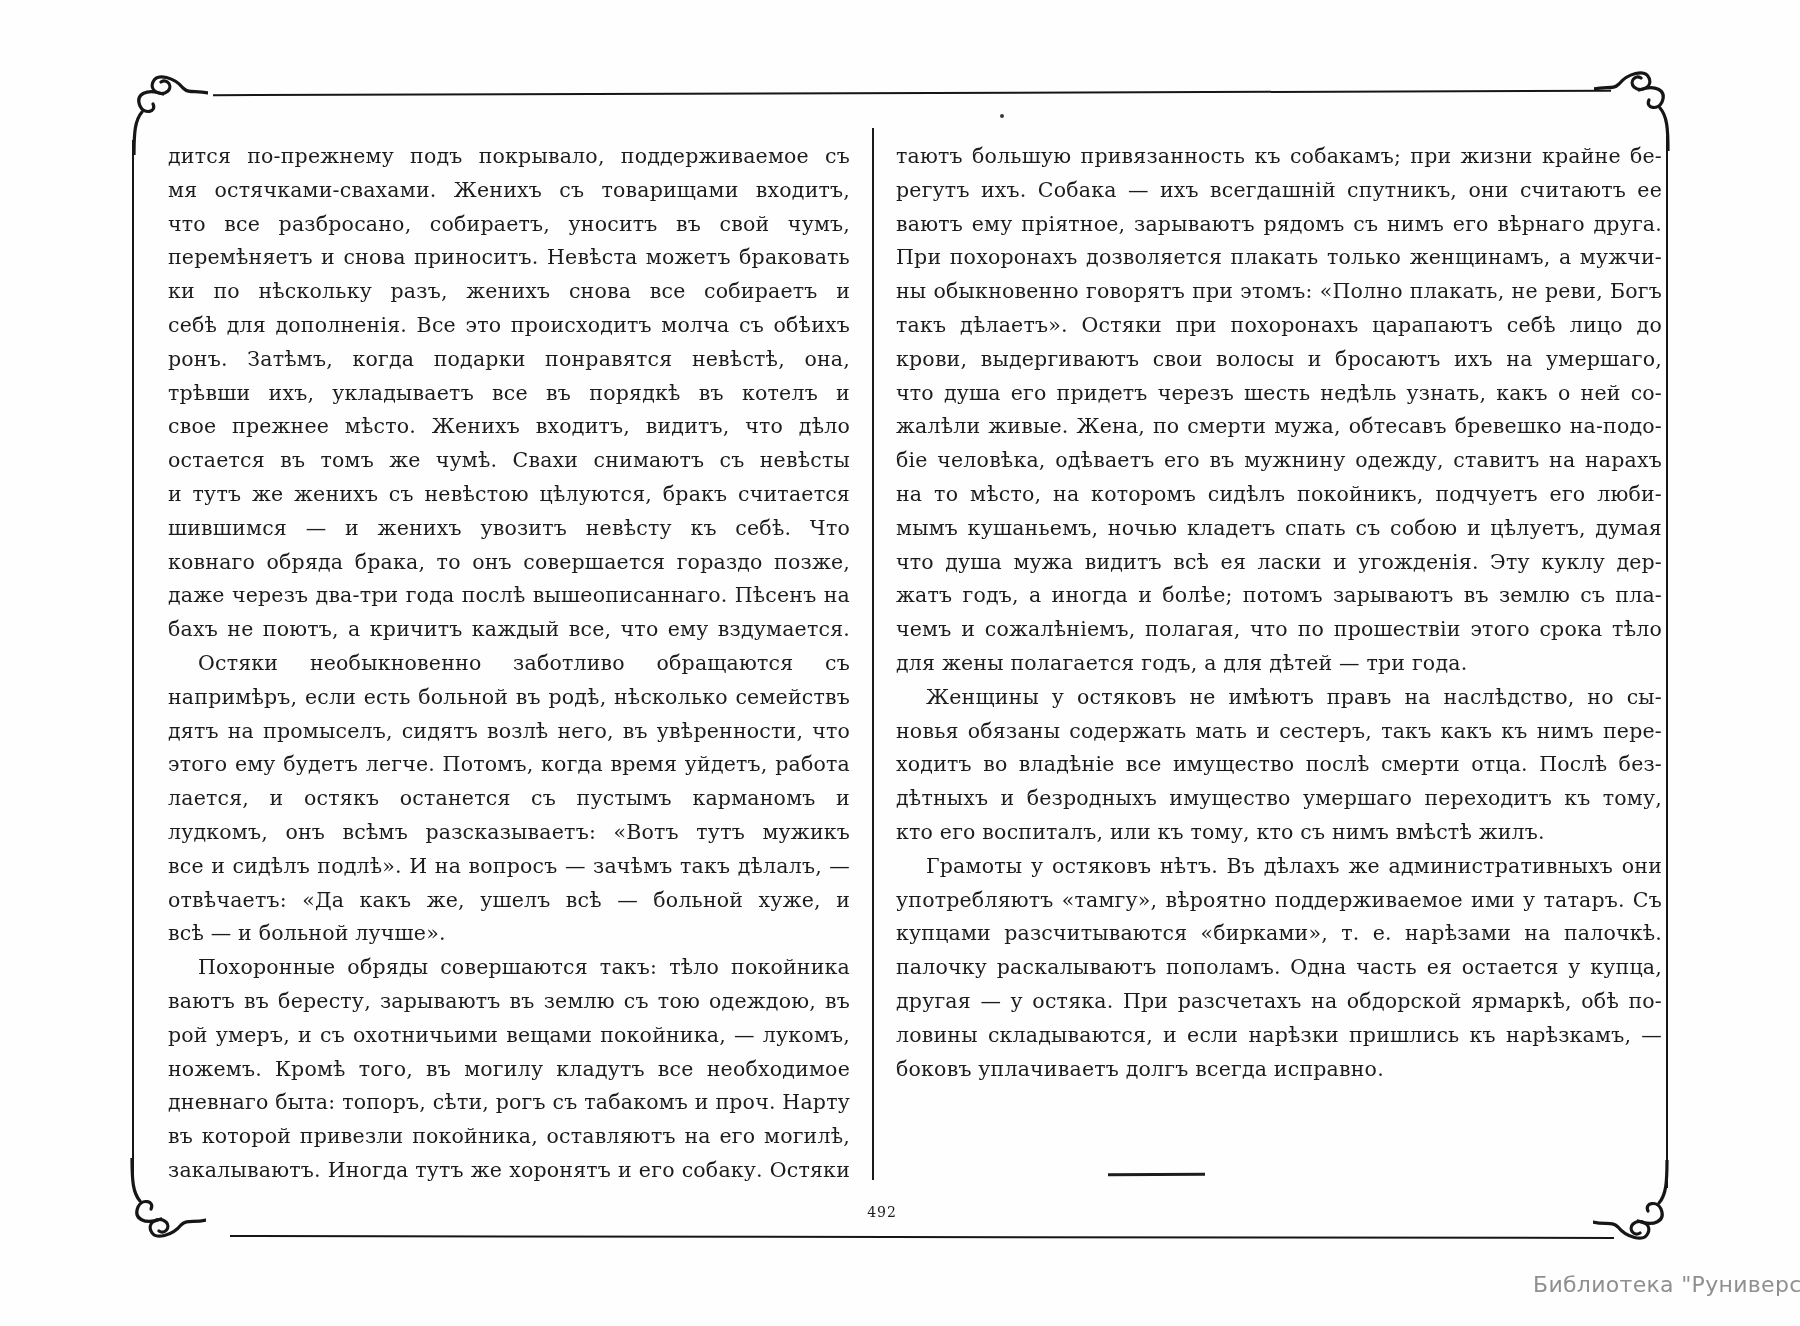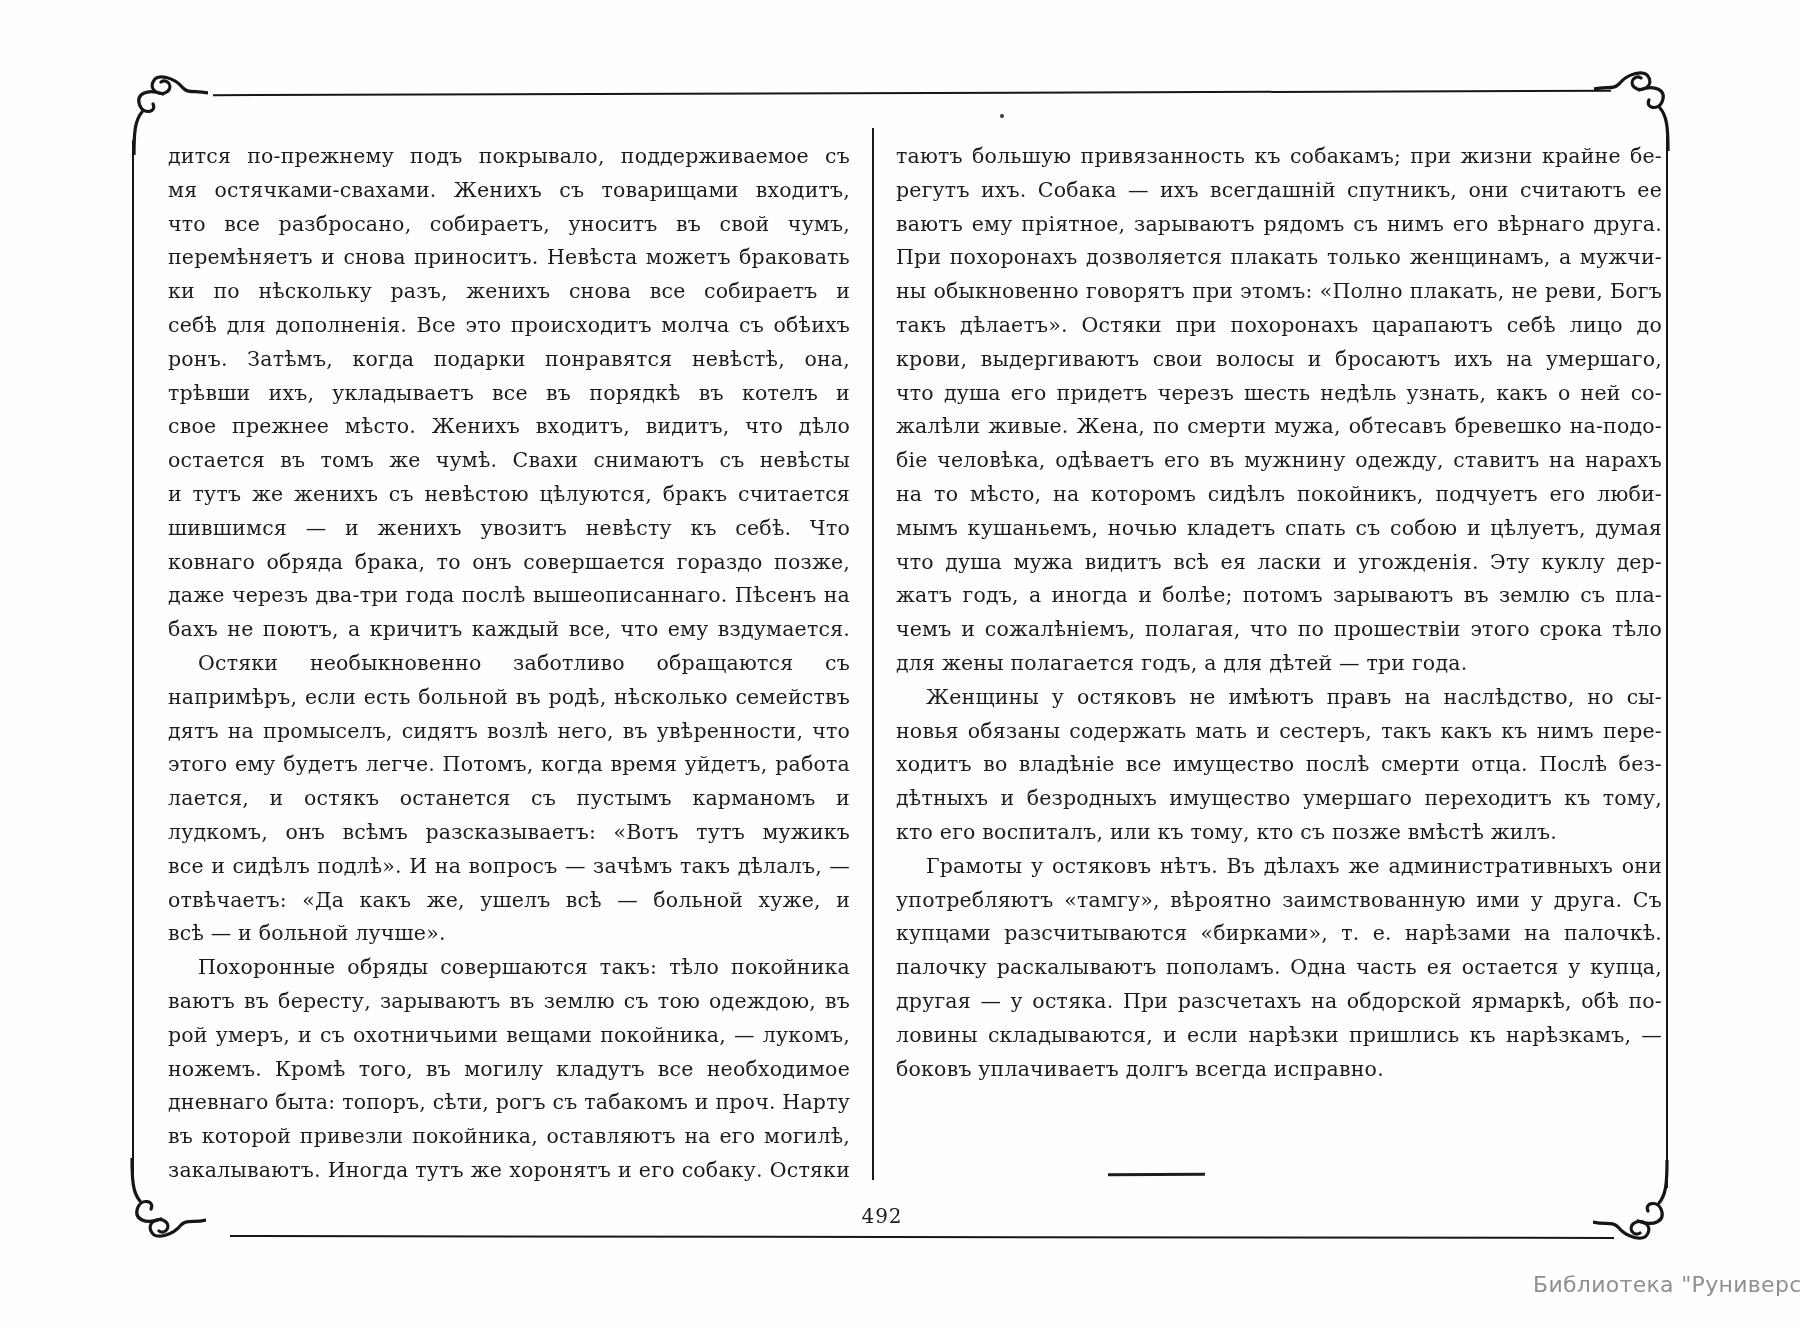--- a/index.html
+++ b/index.html
@@ -28,21 +28,21 @@
   .line{
     height:33.8px;line-height:33.8px;overflow:hidden;
     text-align:justify;text-align-last:justify;
     letter-spacing:0.2px;
   }
   .line.last{text-align-last:left;}
   .line.indent{text-indent:30px;}
   .col-divider{position:absolute;left:872px;top:128px;width:2px;height:1052px;background:#1a1a1a;}
   
   .end-rule{position:absolute;left:1108px;top:1173px;width:97px;height:2.5px;background:#1d1d1d;transform:rotate(-0.3deg);}
-  .page-number{position:absolute;left:850px;top:1204px;width:64px;text-align:center;font-size:20px;letter-spacing:1px;}
+  .page-number{position:absolute;left:850px;top:1204px;width:64px;text-align:center;font-size:14px;letter-spacing:1px;}
   .watermark{
     position:absolute;left:1533px;top:1272px;
     font-family:"DejaVu Sans",sans-serif;font-size:22px;color:#8f8f8f;
     white-space:nowrap;letter-spacing:0.3px;
   }
   .ink-speck{position:absolute;width:4px;height:4px;border-radius:50%;background:#3a3a3a;}
   .speck-1{left:1000px;top:114px;}
 </style>
 </head>
 <body>
@@ -140,25 +140,25 @@
       <div class="line">что душа мужа видитъ всѣ ея ласки и угожденія. Эту куклу дер-</div>
       <div class="line">жатъ годъ, а иногда и болѣе; потомъ зарываютъ въ землю съ пла-</div>
       <div class="line">чемъ и сожалѣніемъ, полагая, что по прошествіи этого срока тѣло</div>
       <div class="line last">для жены полагается годъ, а для дѣтей — три года.</div>
     </div>
     <div class="para">
       <div class="line indent">Женщины у остяковъ не имѣютъ правъ на наслѣдство, но сы-</div>
       <div class="line">новья обязаны содержать мать и сестеръ, такъ какъ къ нимъ пере-</div>
       <div class="line">ходитъ во владѣніе все имущество послѣ смерти отца. Послѣ без-</div>
       <div class="line">дѣтныхъ и безродныхъ имущество умершаго переходитъ къ тому,</div>
-      <div class="line last">кто его воспиталъ, или къ тому, кто съ позже вмѣстѣ жилъ.</div>
+      <div class="line last">кто его воспиталъ, или къ тому, кто съ нимъ вмѣстѣ жилъ.</div>
     </div>
     <div class="para">
       <div class="line indent">Грамоты у остяковъ нѣтъ. Въ дѣлахъ же административныхъ они</div>
-      <div class="line">употребляютъ «тамгу», вѣроятно заимствованную ими у друга. Съ</div>
+      <div class="line">употребляютъ «тамгу», вѣроятно поддерживаемое ими у татаръ. Съ</div>
       <div class="line">купцами разсчитываются «бирками», т. е. нарѣзами на палочкѣ. Эту</div>
       <div class="line">палочку раскалываютъ пополамъ.  Одна часть ея остается у купца,</div>
       <div class="line">другая — у остяка. При разсчетахъ на  обдорской ярмаркѣ, обѣ по-</div>
       <div class="line">ловины складываются, и если нарѣзки пришлись къ нарѣзкамъ, —</div>
       <div class="line last">боковъ уплачиваетъ долгъ всегда исправно.</div>
     </div>
   </div>
 
 <div class="end-rule"></div>
 

